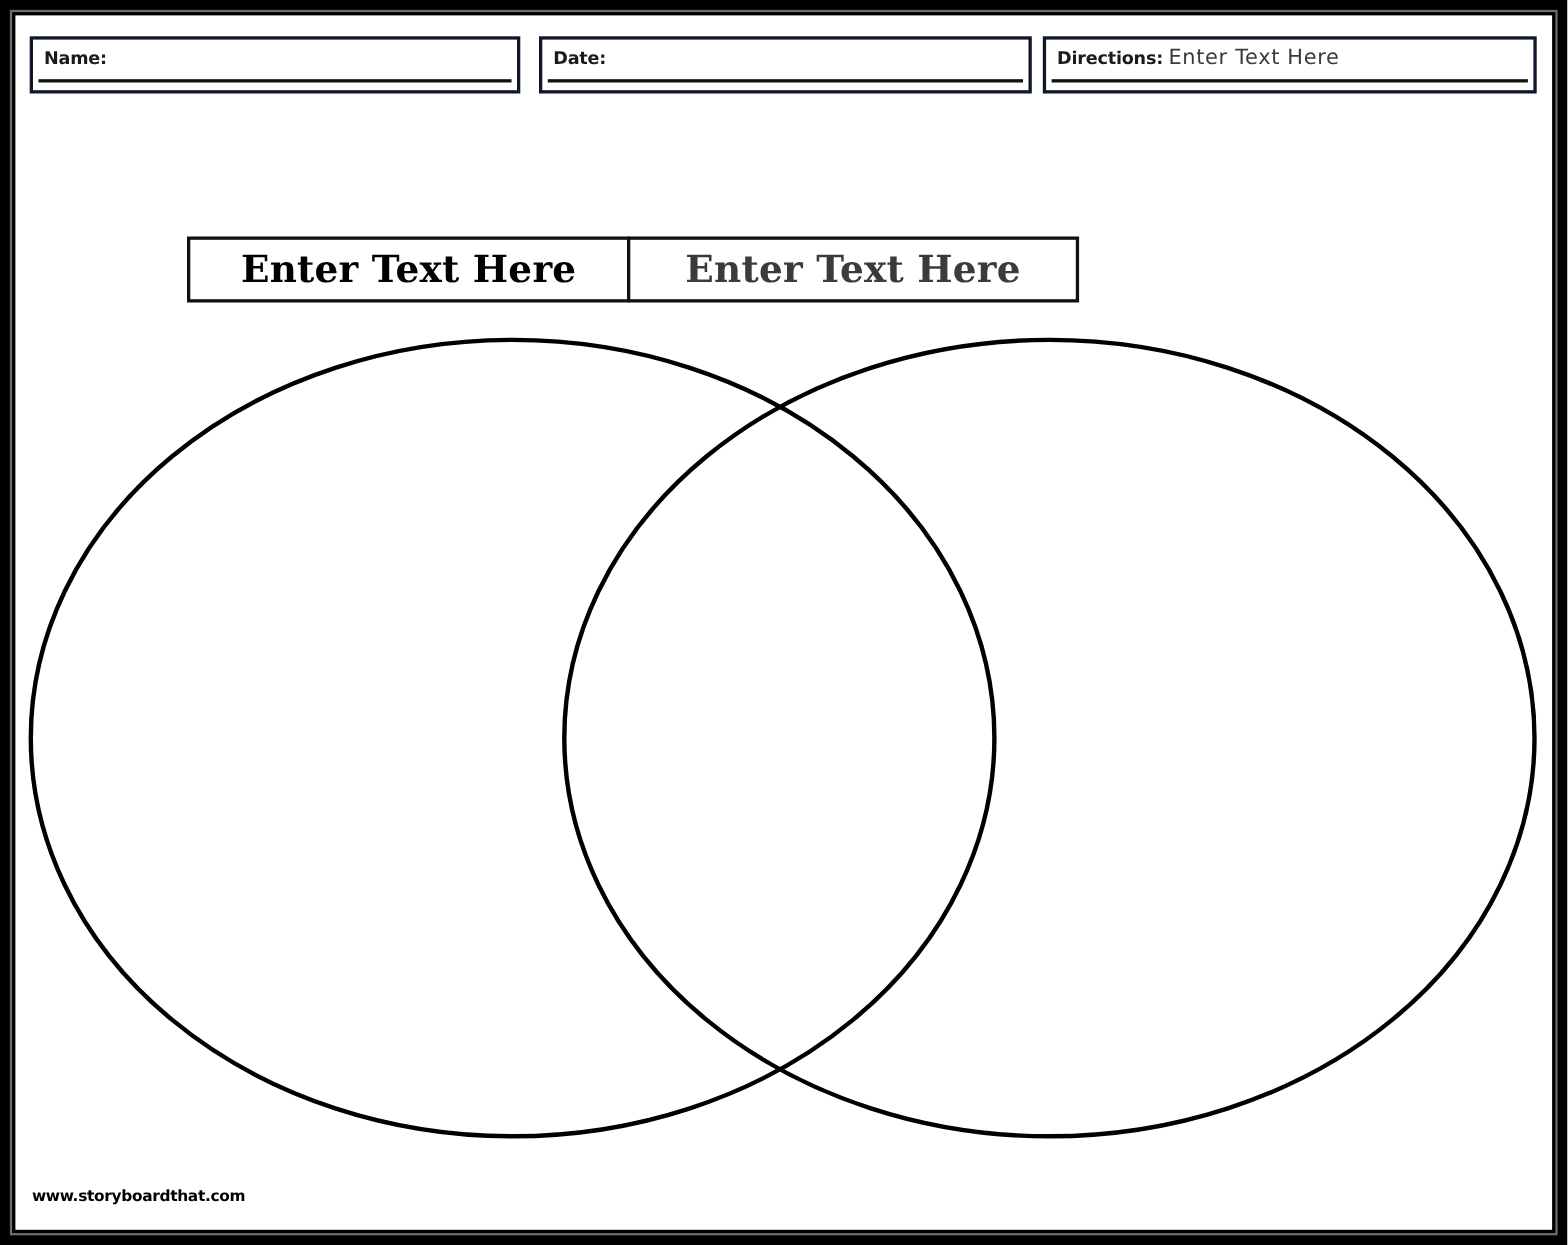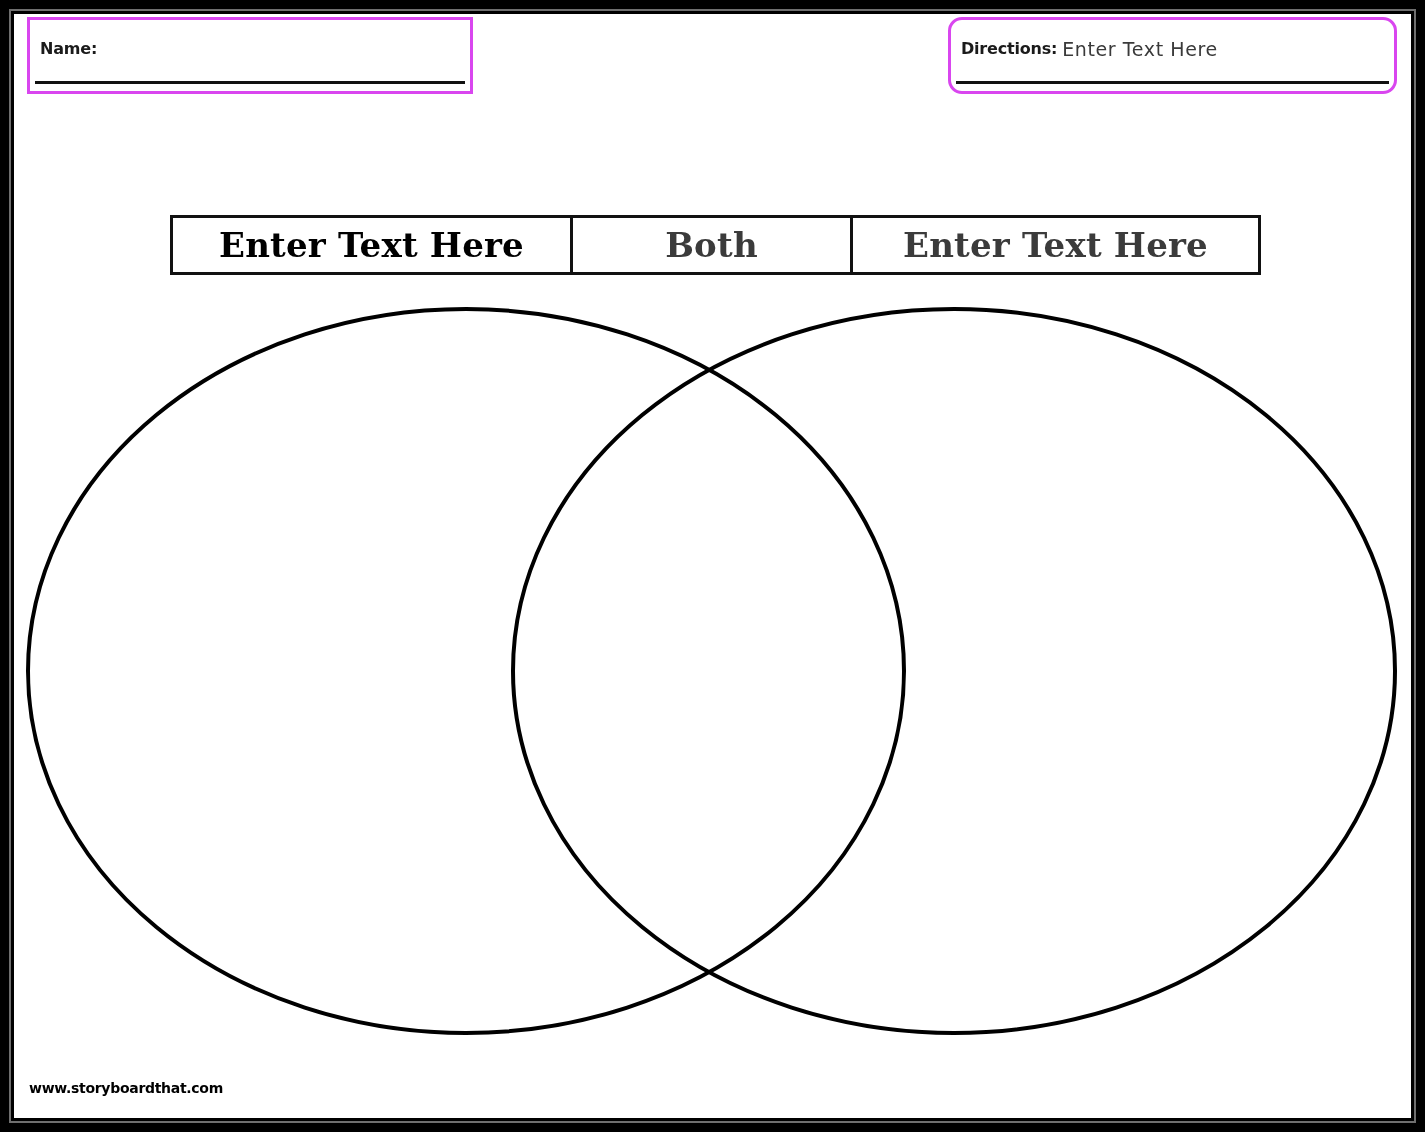--- a/index.html
+++ b/index.html
@@ -37,29 +37,29 @@
     top: 14px;
     width: 1397px;
     height: 1104px;
     background: #ffffff;
     overflow: hidden;
   }
 
   
   .meta-box {
     position: absolute;
-    top: 3px;
-    height: 77px;
-    border: 3px solid #d946ef;
+    top: 19px;
+    height: 52px;
+    border: 3px solid #0f172a;
     background: #ffffff;
     box-sizing: border-box;
   }
   .meta-box.name     { left: 13px;  width: 446px; }
   .meta-box.date     { left: 476px; width: 448px; }
-  .meta-box.dirs     { left: 934px; width: 449px; border-radius: 14px; }
+  .meta-box.dirs     { left: 934px; width: 449px; }
 
   .meta-inner {
     position: absolute;
     left: 0; right: 0; top: 0; bottom: 0;
     display: flex;
     align-items: center;
     padding: 0 10px 14px 10px;
     box-sizing: border-box;
   }
   .meta-label {
@@ -183,36 +183,40 @@
   <div id="sheet">
 
     <div class="meta-box name">
       <div class="meta-inner">
         <span class="meta-label">Name:</span>
         <span class="meta-value"></span>
       </div>
       <div class="meta-rule"></div>
     </div>
 
+    <div class="meta-box date">
+      <div class="meta-inner">
+        <span class="meta-label">Date:</span>
+        <span class="meta-value"></span>
+      </div>
+      <div class="meta-rule"></div>
+    </div>
 
     <div class="meta-box dirs">
       <div class="meta-inner">
         <span class="meta-label">Directions:</span>
         <span class="meta-value">Enter Text Here</span>
       </div>
       <div class="meta-rule"></div>
     </div>
 
     <div id="label-bar">
       <div class="label-box left">
         <span class="label-text">Enter Text Here</span>
       </div>
-      <div class="label-box middle">
-        <span class="label-text grey">Both</span>
-      </div>
       <div class="label-box right">
         <span class="label-text grey">Enter Text Here</span>
       </div>
     </div>
 
     <svg id="venn" viewBox="0 0 1397 1104">
       <ellipse class="ring" cx="452" cy="657" rx="438" ry="362"></ellipse>
       <ellipse class="ring" cx="940" cy="657" rx="441" ry="362"></ellipse>
     </svg>
 

